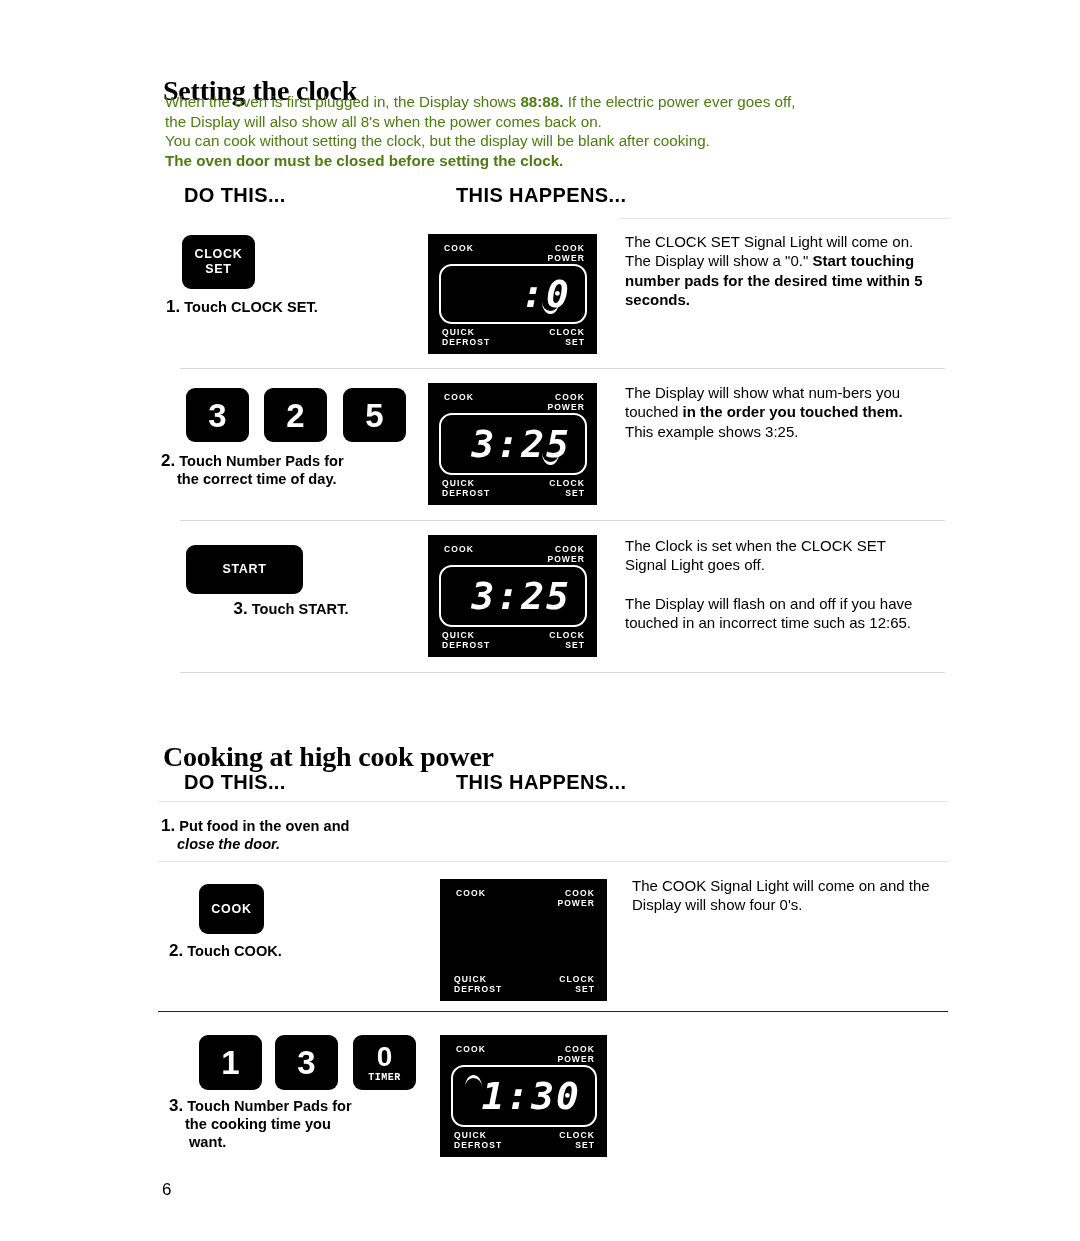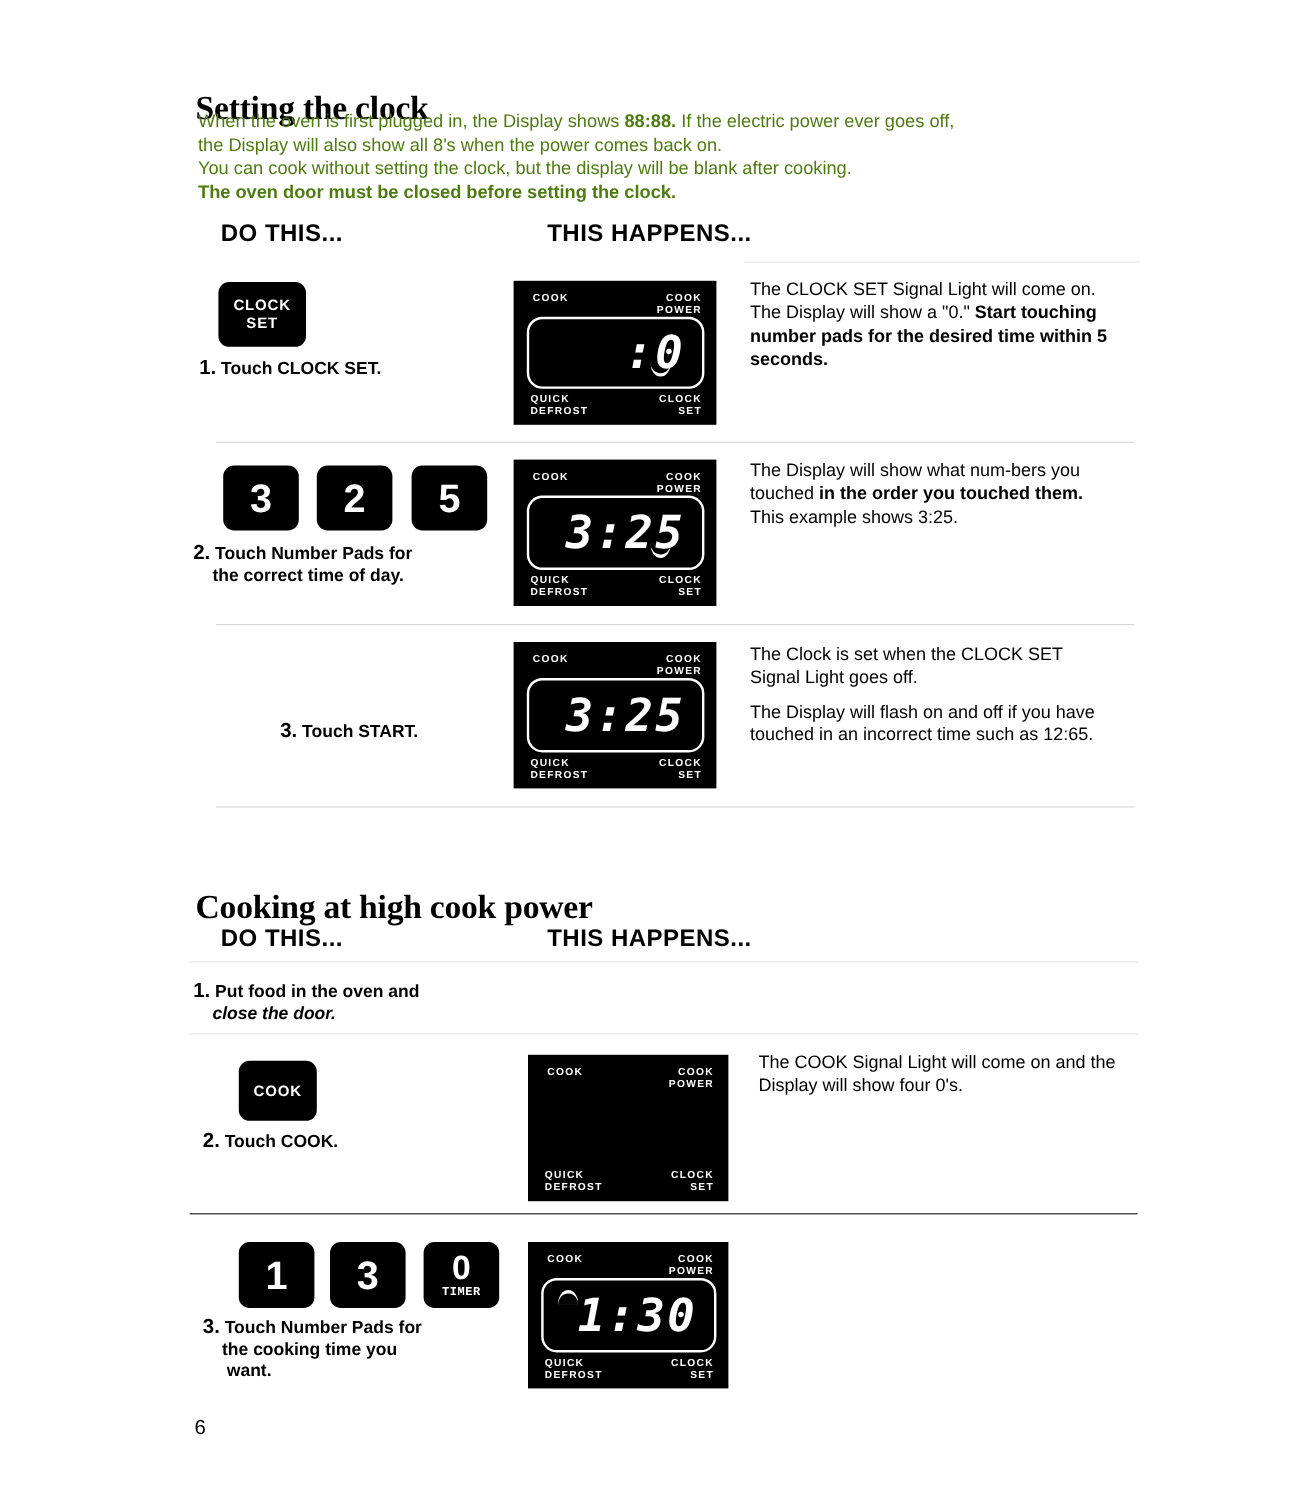--- a/index.html
+++ b/index.html
@@ -71,21 +71,21 @@
   .desc {
     position: absolute;
     font-family: "Liberation Sans", sans-serif;
     font-size: 15px;
     line-height: 19.3px;
     color: #000;
     width: 300px;
   }
   .desc b { font-weight: bold; }
   .desc p { margin: 0; }
-  .desc p + p { margin-top: 9px; }
+  .desc p + p { margin-top: 19px; }
 
   
   .key {
     position: absolute;
     background: #000000;
     border-radius: 9px;
     display: flex;
     flex-direction: column;
     align-items: center;
     justify-content: center;
@@ -277,20 +277,23 @@
       <span class="arc bottom-right"></span>
     </div>
   </div>
 
   <div class="desc" style="left:625px; top:383px;">
     <p><span>The Display will show what num-bers you touched </span><b>in the order you touched them.</b><span> This example shows 3:25.</span></p>
   </div>
 
   <div class="rule" style="left:180px; top:520px; width:765px;"></div>
 
+  <div class="key" style="left:186px; top:545px; width:117px; height:49px;">
+    <span class="word">START</span>
+  </div>
 
   <div class="step" style="left:166px; top:600px; width:250px;text-align:center;">
     <span class="num">3.</span>
     <span class="st-body">Touch START.</span>
   </div>
 
   <div class="panel" style="left:428px; top:535px; width:169px; height:122px;">
     <span class="plabel tl">COOK</span>
     <span class="plabel tr">COOK
 POWER</span>

